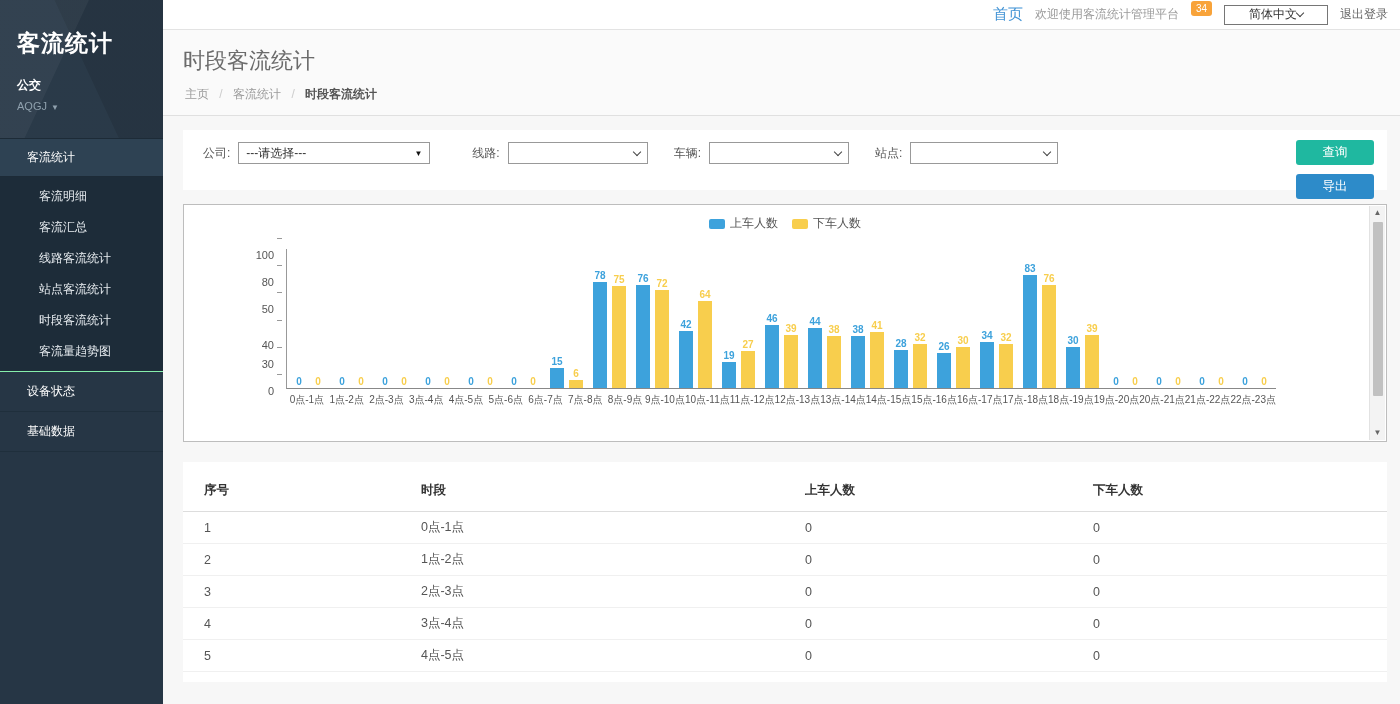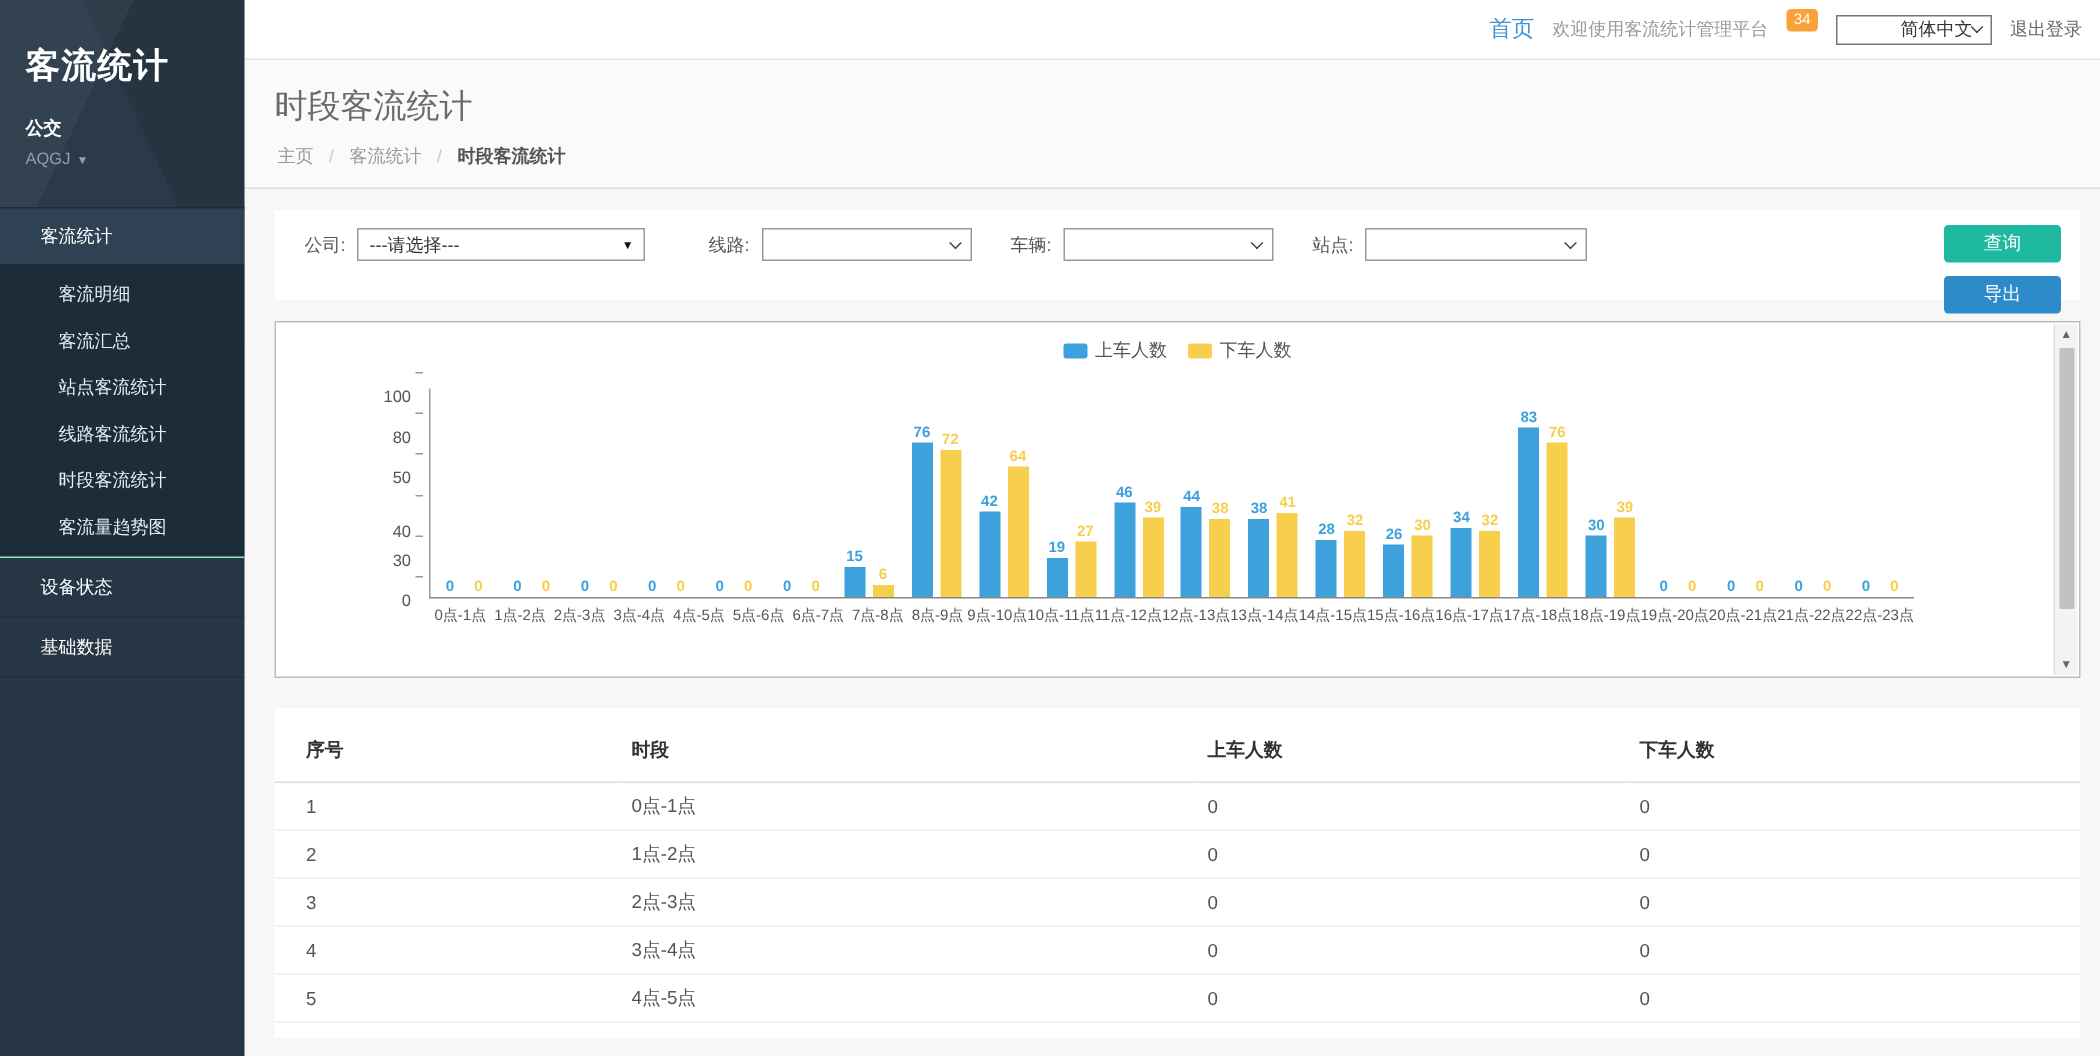--- a/index.html
+++ b/index.html
@@ -20,25 +20,25 @@
   .orgcode .caret { display:inline-block; margin-left:4px; font-size:8px; color:#8fa0ad; }
   .nav { position:relative; margin-top:12px; font-size:12px; }
   .nav-section { padding:10px 0 10px 27px; background:#2e4253; border-top:1px solid #1d2b37; border-bottom:1px solid #1d2b37; cursor:pointer; }
   .submenu { background:#1d2c39; padding:4px 0; }
   .subitem { padding:7px 0 7px 39px; color:#e8edf1; cursor:pointer; }
   .nav-item { padding:11px 0 11px 27px; border-bottom:1px solid #1f2f3c; cursor:pointer; }
   .nav-item.first { border-top:1px solid #86efac; }
 
   
   .main { flex:1; display:flex; flex-direction:column; background:#f7f7f7; min-width:0; }
-  .topbar { height:40px; background:#fff; border-bottom:1px solid #e3e3e3; display:flex; align-items:center; justify-content:flex-end; gap:12px; padding-right:12px; }
+  .topbar { height:30px; background:#fff; border-bottom:1px solid #e3e3e3; display:flex; align-items:center; justify-content:flex-end; gap:12px; padding-right:12px; }
   .home-link { color:#4193d5; font-size:15px; cursor:pointer; }
   .welcome { color:#9a9a9a; font-size:12px; }
   .badge { background:#f8a33a; color:#fff; font-size:10px; border-radius:3px; padding:2px 5px; position:relative; top:-6px; }
-  .lang-select { width:104px; height:20px; border:1px solid #767676; background:#fff; font-size:12px; color:#333; display:flex; align-items:center; justify-content:flex-end; padding:0 6px; cursor:pointer; }
+  .lang-select { width:104px; height:20px; border:1px solid #767676; background:#fff; font-size:12px; color:#333; display:flex; align-items:center; justify-content:center; padding:0 6px; cursor:pointer; }
   .logout { color:#666; font-size:12px; cursor:pointer; }
 
   .pagehead { padding:16px 20px 0 20px; background:#fafafa; border-bottom:1px solid #e0e0e0; }
   .page-title { font-size:22px; color:#6b6b6b; font-weight:normal; }
   .breadcrumb { font-size:12px; color:#9a9a9a; padding:10px 0 12px 2px; }
   .breadcrumb .sep { color:#ccc; margin:0 7px; }
   .breadcrumb .link { color:#9a9a9a; cursor:pointer; }
   .breadcrumb .current { color:#555; font-weight:bold; }
 
   .content { flex:1; padding:14px 13px 0 20px; overflow:hidden; }
@@ -99,22 +99,22 @@
 
   <div class="sidebar">
     <div class="brand">客流统计</div>
     <div class="org">公交</div>
     <div class="orgcode"><span>AQGJ</span><span class="caret">▼</span></div>
     <div class="nav">
       <div class="nav-section">客流统计</div>
       <div class="submenu">
           <div class="subitem">客流明细</div>
           <div class="subitem">客流汇总</div>
+          <div class="subitem">线路客流统计</div>
           <div class="subitem">站点客流统计</div>
-          <div class="subitem">线路客流统计</div>
           <div class="subitem">时段客流统计</div>
           <div class="subitem">客流量趋势图</div>
         </div>
       <div>
           <div class="nav-item first">设备状态</div>
           <div class="nav-item">基础数据</div>
         </div>
     </div>
   </div>
 
@@ -259,20 +259,30 @@
                 </div>
               </div>
               <div class="group">
                 <div class="bcol">
                   <div class="bval" style="color: rgb(61, 162, 220);">15</div>
                   <div class="bar" style="background: rgb(61, 162, 220); height: 20.4px;"></div>
                 </div>
                 <div class="bcol">
                   <div class="bval" style="color: rgb(248, 206, 77);">6</div>
                   <div class="bar" style="background: rgb(248, 206, 77); height: 8.16px;"></div>
+                </div>
+              </div>
+              <div class="group">
+                <div class="bcol">
+                  <div class="bval" style="color: rgb(61, 162, 220);">78</div>
+                  <div class="bar" style="background: rgb(61, 162, 220); height: 106.08px;"></div>
+                </div>
+                <div class="bcol">
+                  <div class="bval" style="color: rgb(248, 206, 77);">75</div>
+                  <div class="bar" style="background: rgb(248, 206, 77); height: 102px;"></div>
                 </div>
               </div>
               <div class="group">
                 <div class="bcol">
                   <div class="bval" style="color: rgb(61, 162, 220);">76</div>
                   <div class="bar" style="background: rgb(61, 162, 220); height: 103.36px;"></div>
                 </div>
                 <div class="bcol">
                   <div class="bval" style="color: rgb(248, 206, 77);">72</div>
                   <div class="bar" style="background: rgb(248, 206, 77); height: 97.92px;"></div>

